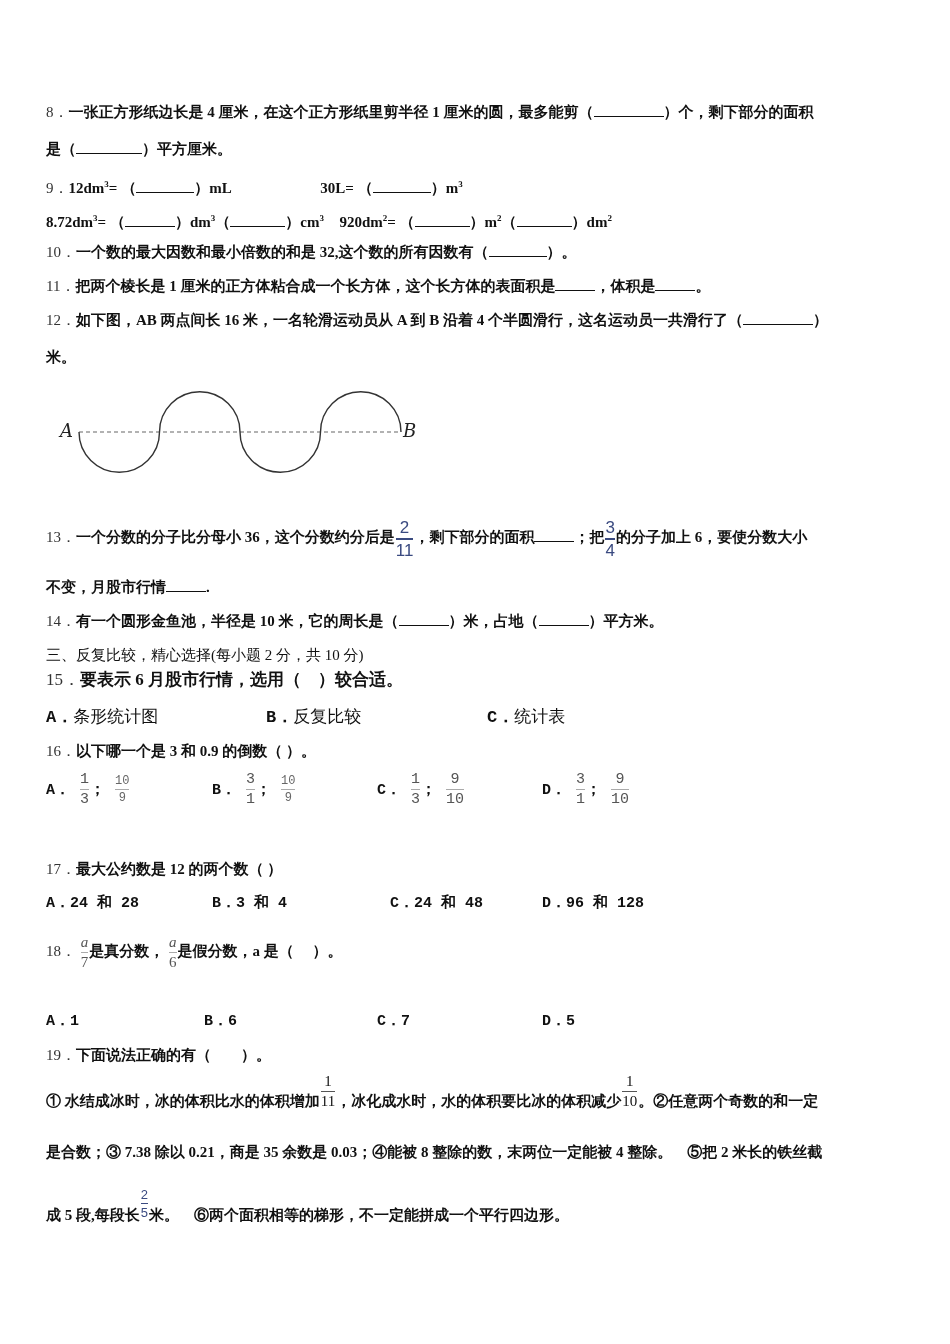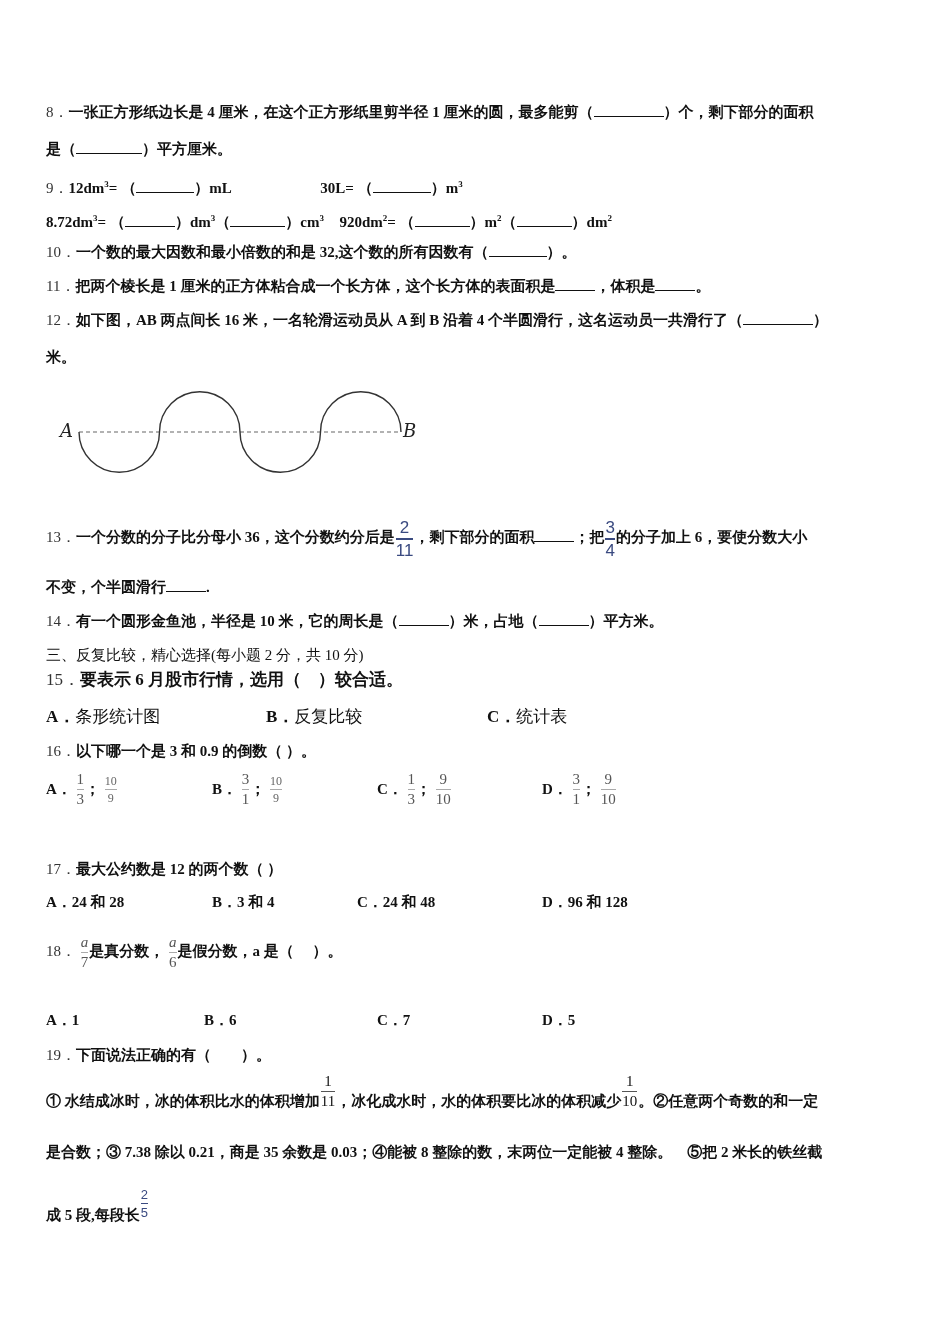--- a/index.html
+++ b/index.html
@@ -21,21 +21,21 @@
       display: inline-block; vertical-align: middle; text-align: center;
       font-weight: normal; line-height: 1; margin: 0 1px;
     }
     .frac .n, .frac .d { display: block; font-size: 15px; }
     .frac .bar { display: block; border-top: 1px solid #555; margin: 2px 0; }
     .frac.blue .n, .frac.blue .d { color: #3a4a80; font-family: "Liberation Sans", sans-serif; font-size: 17px; }
     .frac.blue .bar { border-top: 2px solid #3a4a80; }
     .frac.gray .n, .frac.gray .d { color: #555; }
     .frac.gray .bar { border-top-color: #aaa; }
     .frac.small .n, .frac.small .d { font-size: 12px; color: #666; }
-    .opt { position: absolute; white-space: nowrap; font-size: 15px; font-weight: bold; }
+    .opt { position: absolute; white-space: nowrap; font-size: 15px; font-weight: bold; font-family: Liberation Mono, monospace; }
     .opt.big { font-size: 17px; }
     .label-ab { position: absolute; font-family: "DejaVu Serif", serif; font-style: italic; font-size: 18px; color: #222; }
   </style>
 </head>
 <body>
 
 <div class="line" style="top:102px">
   <span class="num">8．</span><span>一张正方形纸边长是 4 厘米，在这个正方形纸里剪半径 1 厘米的圆，最多能剪（</span><span class="blank" style="width:70px"></span><span>）个，剩下部分的面积</span>
 </div>
 <div class="line" style="top:139px">
@@ -74,21 +74,21 @@
     <path d="M79 432 A40.25 40.25 0 0 0 159.5 432 A40.25 40.25 0 0 1 240 432 A40.25 40.25 0 0 0 320.5 432 A40.25 40.25 0 0 1 401 432" fill="none" stroke="#333" stroke-width="1.4"></path>
   </svg>
 </div>
 <span class="label-ab" style="left:60px;top:420px">A</span>
 <span class="label-ab" style="left:403px;top:420px">B</span>
 
 <div class="line" style="top:517px;height:40px;line-height:40px">
   <span class="num">13．</span><span>一个分数的分子比分母小 36，这个分数约分后是</span><span class="frac blue"><span class="n">2</span><span class="bar"></span><span class="d">11</span></span><span>，剩下部分的面积</span><span class="blank" style="width:40px"></span><span>；把</span><span class="frac blue"><span class="n">3</span><span class="bar"></span><span class="d">4</span></span><span>的分子加上 6，要使分数大小</span>
 </div>
 <div class="line" style="top:577px">
-  <span>不变，个半圆滑行</span><span class="blank" style="width:40px"></span><span>.</span>
+  <span>不变，月股市行情</span><span class="blank" style="width:40px"></span><span>.</span>
 </div>
 
 <div class="line" style="top:611px">
   <span class="num">14．</span><span>有一个圆形金鱼池，半径是 10 米，它的周长是（</span><span class="blank" style="width:50px"></span><span>）米，占地（</span><span class="blank" style="width:50px"></span><span>）平方米。</span>
 </div>
 
 <div class="line norm" style="top:645px">三、反复比较，精心选择(每小题 2 分，共 10 分)</div>
 
 <div class="line big" style="top:670px">
   <span class="num">15．</span><span>要表示 6 月股市行情，选用（　）较合适。</span>
@@ -119,21 +119,21 @@
   <span style="vertical-align:middle">D．</span>
   <span class="frac gray"><span class="n">3</span><span class="bar"></span><span class="d">1</span></span><span style="vertical-align:middle">；</span>
   <span class="frac gray"><span class="n">9</span><span class="bar"></span><span class="d">10</span></span>
 </div>
 
 <div class="line" style="top:859px">
   <span class="num">17．</span><span>最大公约数是 12 的两个数（ ）</span>
 </div>
 <div class="opt" style="left:46px;top:893px"><span>A．</span><span>24 和 28</span></div>
 <div class="opt" style="left:212px;top:893px"><span>B．</span><span>3 和 4</span></div>
-<div class="opt" style="left:357px;top:893px"><span>C．</span><span>24 和 48</span></div>
+<div class="opt" style="left:390px;top:893px"><span>C．</span><span>24 和 48</span></div>
 <div class="opt" style="left:542px;top:893px"><span>D．</span><span>96 和 128</span></div>
 
 <div class="line" style="top:928px;height:46px;line-height:46px">
   <span class="num">18．</span>
   <span class="frac gray"><span class="n" style="font-style:italic">a</span><span class="bar"></span><span class="d">7</span></span><span>是真分数，</span>
   <span class="frac gray"><span class="n" style="font-style:italic">a</span><span class="bar"></span><span class="d">6</span></span><span>是假分数，a 是（　 ）。</span>
 </div>
 <div class="opt" style="left:46px;top:1011px"><span>A．</span><span>1</span></div>
 <div class="opt" style="left:204px;top:1011px"><span>B．</span><span>6</span></div>
 <div class="opt" style="left:377px;top:1011px"><span>C．</span><span>7</span></div>
@@ -142,14 +142,14 @@
 <div class="line" style="top:1045px">
   <span class="num">19．</span><span>下面说法正确的有（　　）。</span>
 </div>
 <div class="line" style="top:1072px;height:44px;line-height:58px">
   <span>① 水结成冰时，冰的体积比水的体积增加</span><span class="frac" style="vertical-align:top;margin-top:2px"><span class="n">1</span><span class="bar"></span><span class="d">11</span></span><span>，冰化成水时，水的体积要比冰的体积减少</span><span class="frac" style="vertical-align:top;margin-top:2px"><span class="n">1</span><span class="bar"></span><span class="d">10</span></span><span>。②任意两个奇数的和一定</span>
 </div>
 <div class="line" style="top:1142px">
   <span>是合数；③ 7.38 除以 0.21，商是 35 余数是 0.03；④能被 8 整除的数，末两位一定能被 4 整除。　⑤把 2 米长的铁丝截</span>
 </div>
 <div class="line" style="top:1186px;height:44px;line-height:58px">
-  <span>成 5 段,每段长</span><span class="frac blue" style="vertical-align:top;margin-top:2px"><span class="n" style="font-size:13px">2</span><span class="bar" style="border-top-width:1px"></span><span class="d" style="font-size:13px">5</span></span>
+  <span>成 5 段,每段长</span><span class="frac blue" style="vertical-align:top;margin-top:2px"><span class="n" style="font-size:13px">2</span><span class="bar" style="border-top-width:1px"></span><span class="d" style="font-size:13px">5</span></span><span>米。　⑥两个面积相等的梯形，不一定能拼成一个平行四边形。</span>
 </div>
 
 </body></html>

